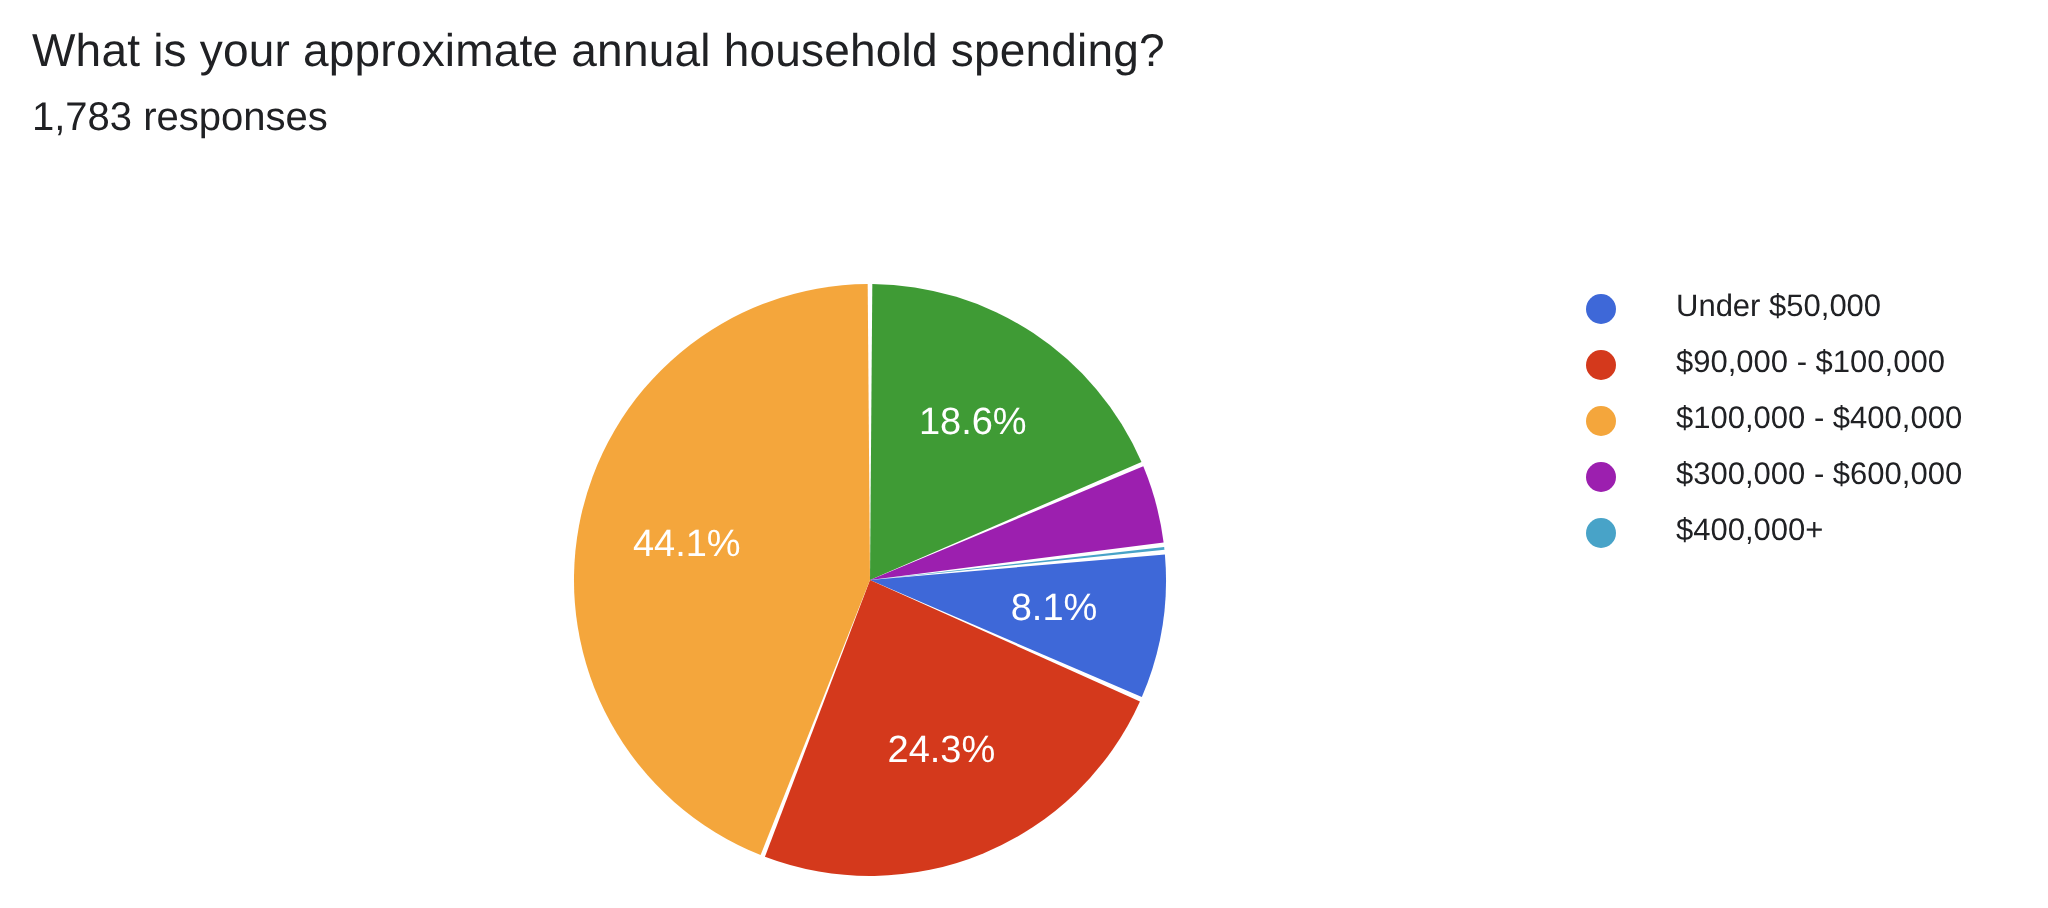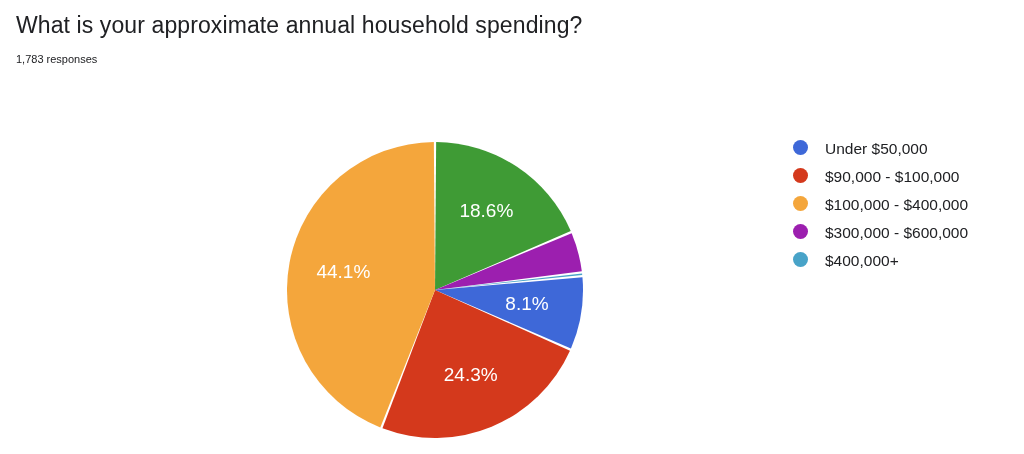--- a/index.html
+++ b/index.html
@@ -33,21 +33,21 @@
   #chart-title {
     font-size: 23px;
     line-height: 30px;
     color: #202124;
     font-weight: 400;
     letter-spacing: 0.1px;
     white-space: nowrap;
   }
   #chart-subtitle {
     margin-top: 9px;
-    font-size: 11px;
+    font-size: 20px;
     line-height: 20px;
     color: #202124;
     font-weight: 400;
     white-space: nowrap;
   }
 
   
   #plot-area {
     position: absolute;
     left: 11px;
@@ -72,22 +72,23 @@
 
   
   #chart-legend {
     position: absolute;
     left: 793px;
     top: 140px;
     width: 225px;
   }
   .legend-item {
     display: flex;
-    align-items: flex-start;
+    align-items: center;
     height: 28px;
+    gap: 13px;
   }
   .legend-swatch {
     width: 15px;
     height: 15px;
     border-radius: 50%;
     flex: 0 0 15px;
     margin-right: 17px;
   }
   .legend-label {
     font-size: 15.5px;

